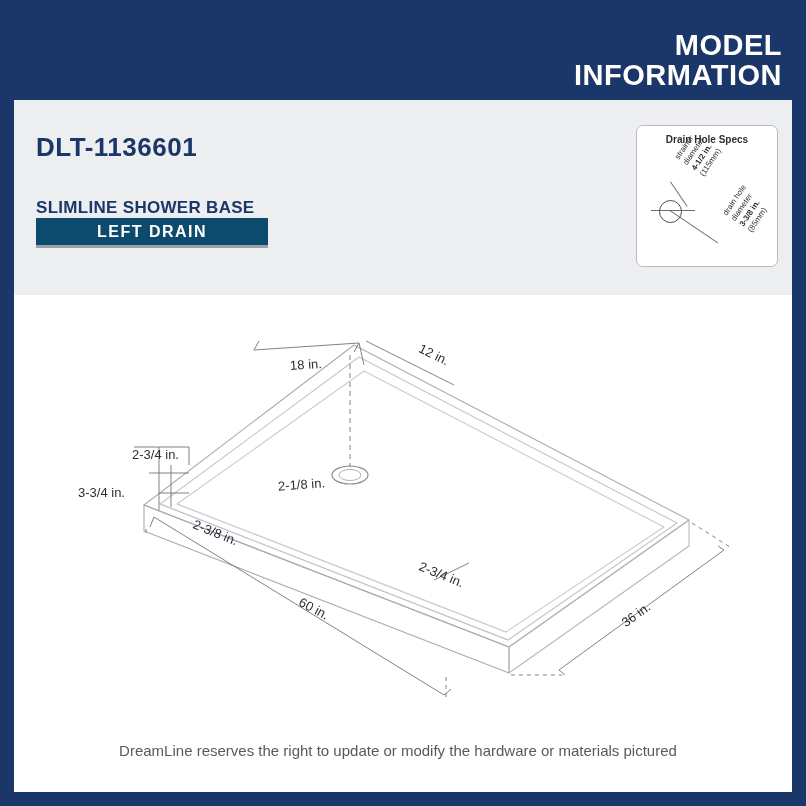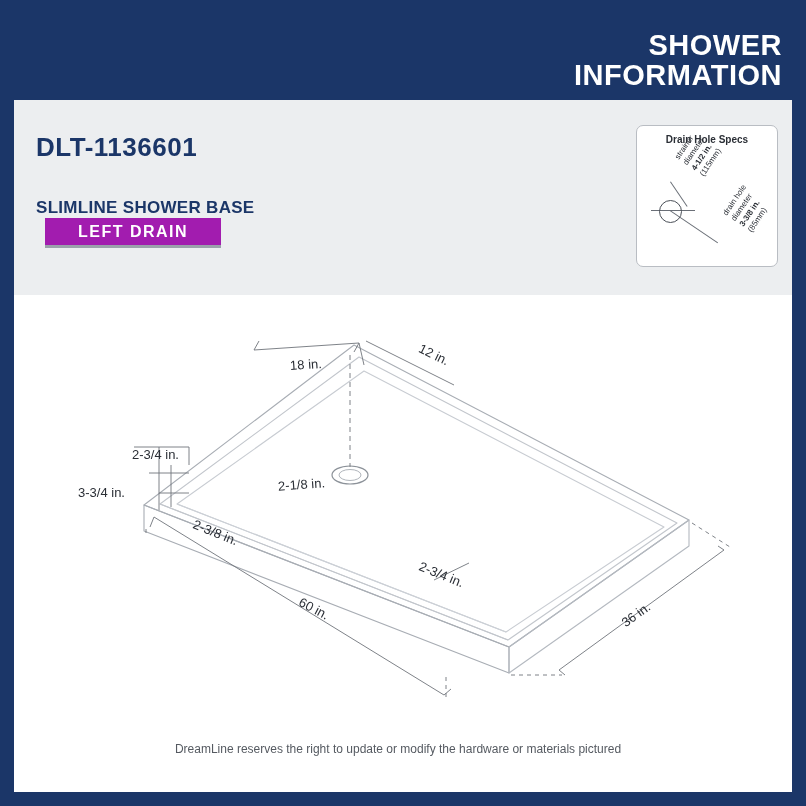--- a/index.html
+++ b/index.html
@@ -56,29 +56,28 @@
     margin-top:40px;
   }
   #model-sub{
     position:absolute;left:22px;top:90px;
     color:#8d9298;
     font-size:16px;
     letter-spacing:1px;
   }
   #drain-badge{
     position:absolute;left:22px;top:118px;
-    width:176px;height:27px;
-    background:#a21caf;
+    width:232px;height:27px;
+    background:#0c4a6e;
     color:#ffffff;
     font-size:16px;
     font-weight:bold;
     letter-spacing:1.5px;
     display:flex;align-items:center;justify-content:center;
     border-bottom:3px solid #9aa1ab;
-    margin-left:9px;
   }
   
   #drain-spec{
     position:absolute;right:14px;top:25px;
     width:140px;height:140px;
     background:#ffffff;
     border:1px solid #b9bdc3;
     border-radius:7px;
   }
   #drain-spec-title{
@@ -131,32 +130,32 @@
     white-space:nowrap;
   }
   
   #footer{
     position:absolute;left:0;bottom:0;width:778px;height:60px;
     background:#ffffff;
   }
   #footer-text{
     position:absolute;left:0;right:10px;top:8px;
     text-align:center;
-    font-size:12px;color:#555a61;line-height:1.5;
+    font-size:15px;color:#555a61;line-height:1.5;
   }
   #footer-text span{display:block;}
 </style>
 </head>
 <body>
 
 <div id="page">
 
   <div id="header-band">
     <div id="header-title">
-      <span class="l1">SHOWER</span>
+      <span class="l1">MODEL</span>
       <span class="l2">INFORMATION</span>
     </div>
   </div>
 
   <div id="info-panel">
     <div id="model-number">DLT-1136601</div>
     <div id="model-name">SLIMLINE SHOWER BASE</div>
     <div id="drain-badge">LEFT DRAIN</div>
 
     <div id="drain-spec">

